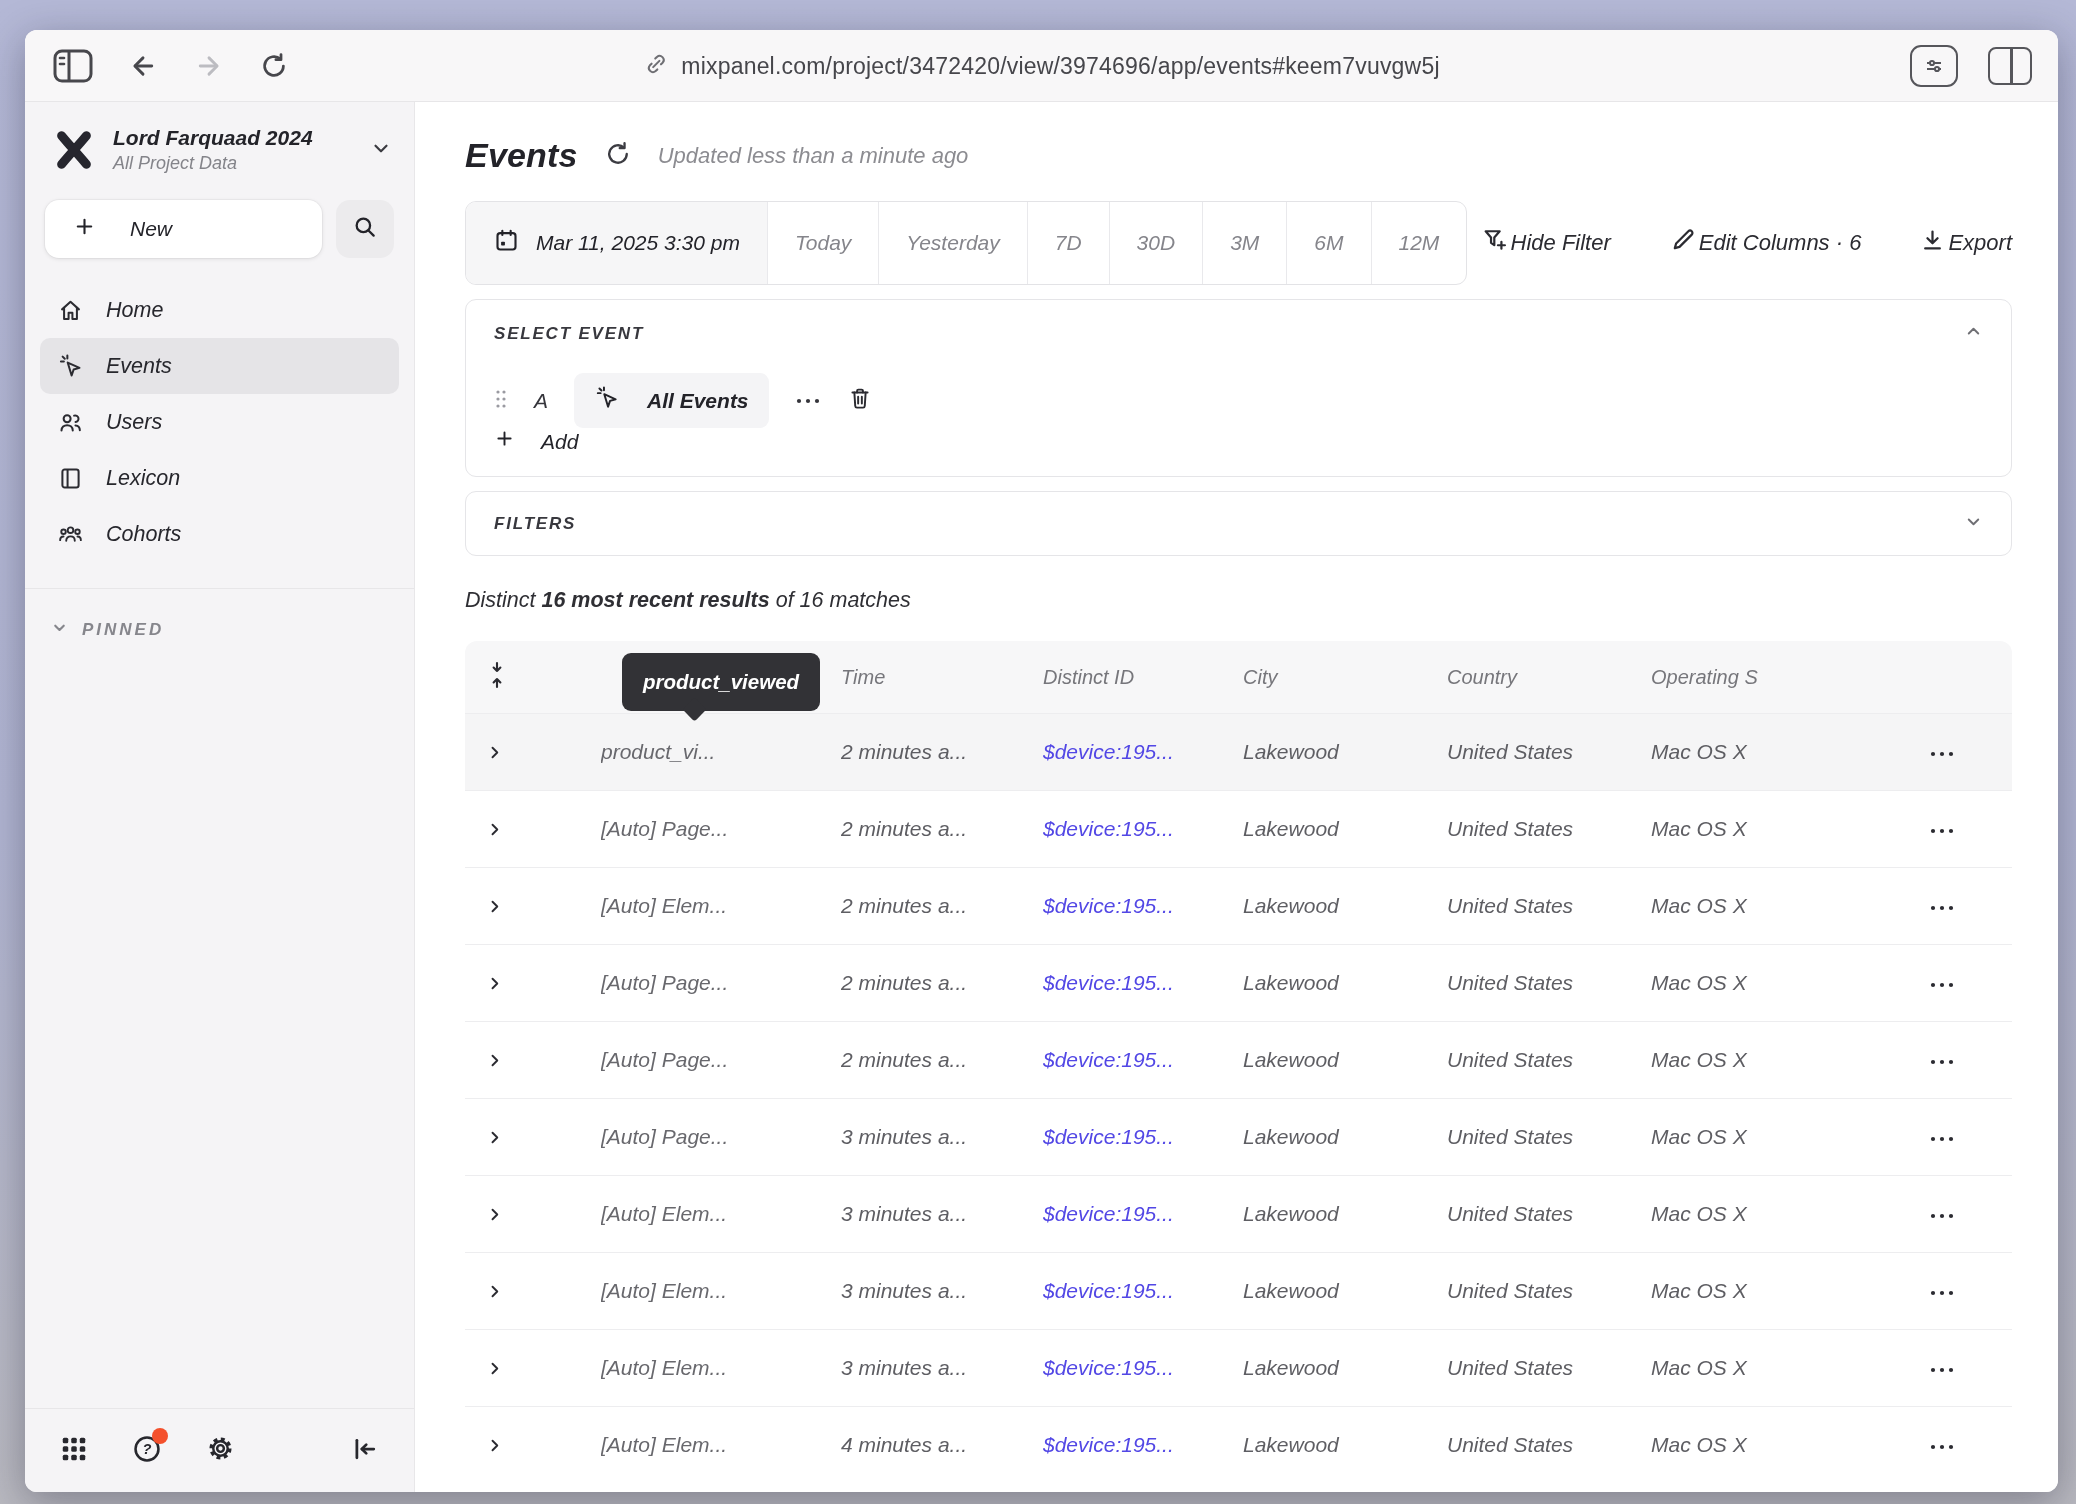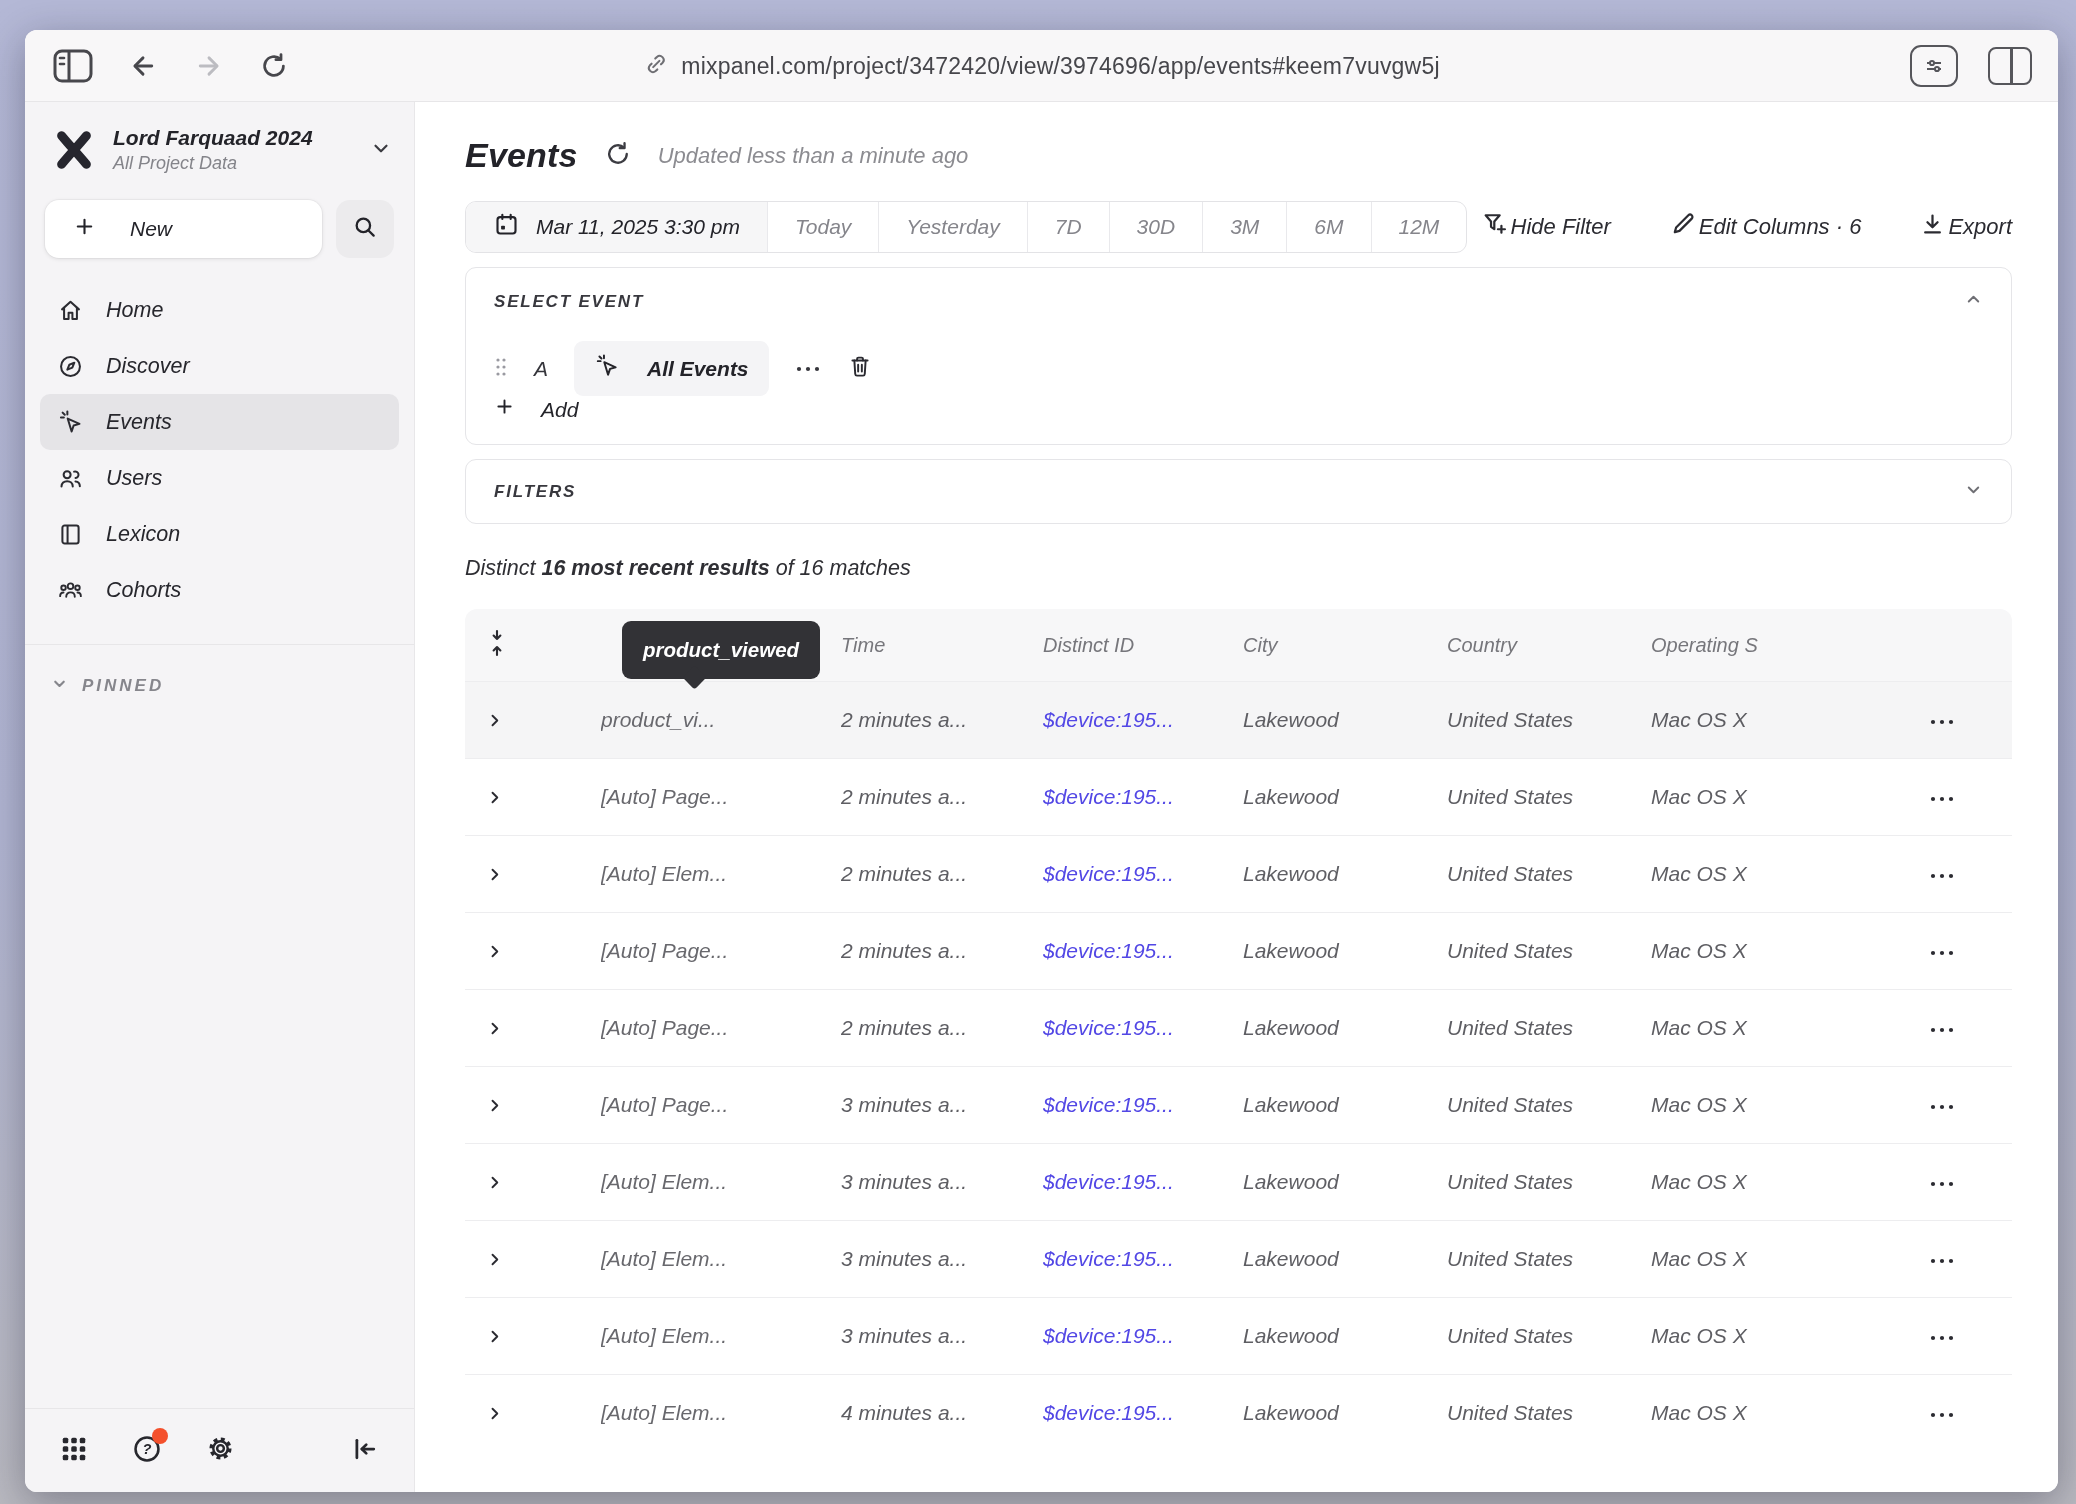--- a/index.html
+++ b/index.html
@@ -75,21 +75,21 @@
   .help-dot { position:absolute; right:-5px; top:-5px; width:16px; height:16px; border-radius:50%; background:#f4502c; }
   .collapse-ic { margin-left:auto; }
   
   .main { flex:1; min-width:0; position:relative; padding:0 46px 0 50px; overflow:hidden; background:#fff; }
   .page-head { margin-top:34px; display:flex; align-items:center; gap:26px; }
   .page-title { font-size:34px; font-weight:700; color:#232329; letter-spacing:.2px; }
   .refresh-ic { color:#3c3c42; cursor:pointer; }
   .updated { font-size:22px; color:#8c8c91; }
   .controls { margin-top:26px; display:flex; align-items:center; }
   .seg-control {
-    display:flex; align-items:stretch; height:52px; border:1px solid #e3e3e6; border-radius:11px;
+    display:flex; align-items:stretch; height:84px; border:1px solid #e3e3e6; border-radius:11px;
     overflow:hidden; background:#fff;
   }
   .seg { display:flex; align-items:center; padding:0 27px; font-size:21px; color:#85858b; border-right:1px solid #e9e9ec; cursor:pointer; white-space:nowrap; }
   .seg:last-child { border-right:none; }
   .seg.date-seg { background:#f6f6f7; gap:16px; color:#232329; font-weight:500; }
   .seg.date-seg .ic { color:#232329; }
   .ctrl-right { margin-left:auto; display:flex; align-items:center; gap:58px; }
   .tool-btn { display:flex; align-items:center; gap:2px; font-size:22px; font-weight:500; color:#2b2b31; cursor:pointer; white-space:nowrap; }
   .tool-btn .ic { color:#2b2b31; }
   
@@ -229,27 +229,20 @@
       </div>
 
       <div class="nav" id="nav-list">
           <div class="nav-item">
             <span class="ic"><svg viewBox="0 0 24 24" fill="none" stroke="currentColor" stroke-width="1.8" stroke-linecap="round" stroke-linejoin="round">
                 <path d="M4.5 11 12 4.3 19.5 11"></path>
                 <path d="M6.3 9.6v10h4V14h3.4v5.6h4v-10"></path>
               </svg></span>
             <span>Home</span>
           </div>
-          <div class="nav-item">
-            <span class="ic"><svg viewBox="0 0 24 24" fill="none" stroke="currentColor" stroke-width="1.8" stroke-linejoin="round">
-                <circle cx="12" cy="12" r="8.4"></circle>
-                <path d="M9.2 14.8 11 10.4l4.4-1.8-1.8 4.4-4.4 1.8Z"></path>
-              </svg></span>
-            <span>Discover</span>
-          </div>
           <div class="nav-item active">
             <span class="ic"><svg viewBox="0 0 24 24" fill="none" stroke="currentColor" stroke-width="1.8" stroke-linecap="round" stroke-linejoin="round">
                 <path d="M9.5 8.5 20 13.2l-5.2 1.5L13 20 9.5 8.5Z"></path>
                 <path d="M3.5 7.5h2.6M5 3.2l1.9 1.9M9.2 2.2v2.7"></path>
               </svg></span>
             <span>Events</span>
           </div>
           <div class="nav-item">
             <span class="ic"><svg viewBox="0 0 24 24" fill="none" stroke="currentColor" stroke-width="1.8" stroke-linecap="round" stroke-linejoin="round">
                 <circle cx="9" cy="8.7" r="3.1"></circle>

